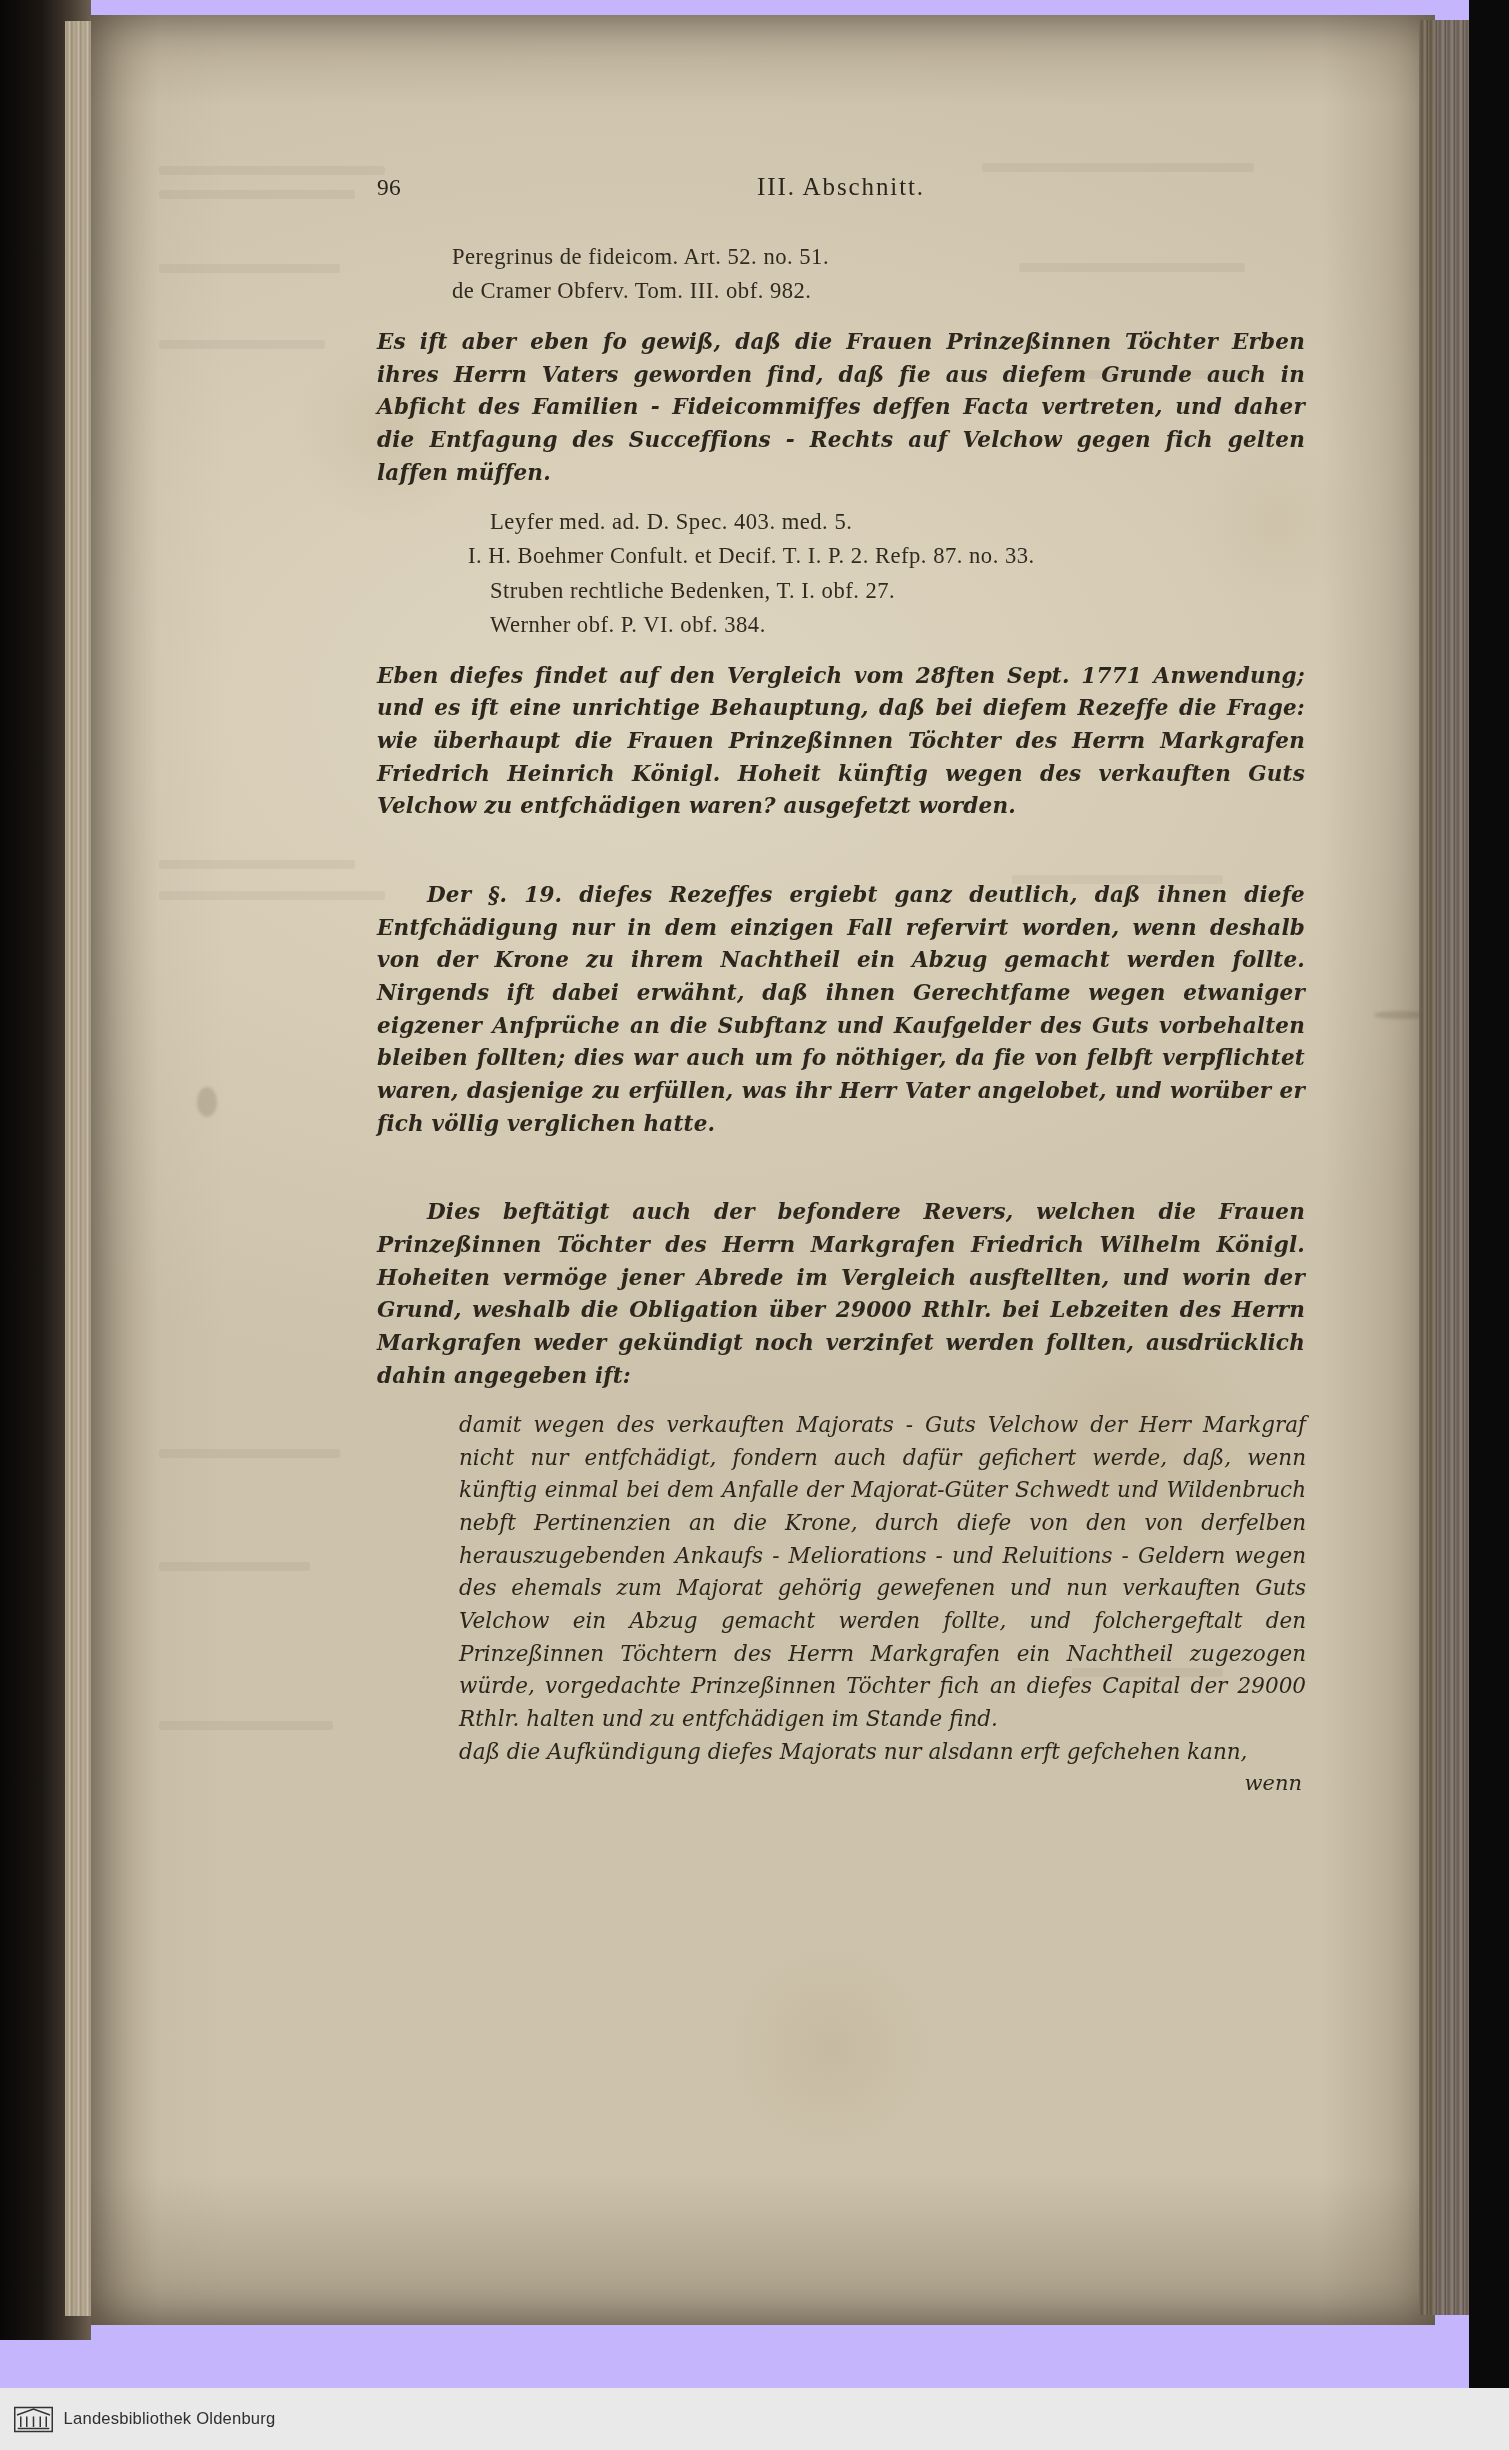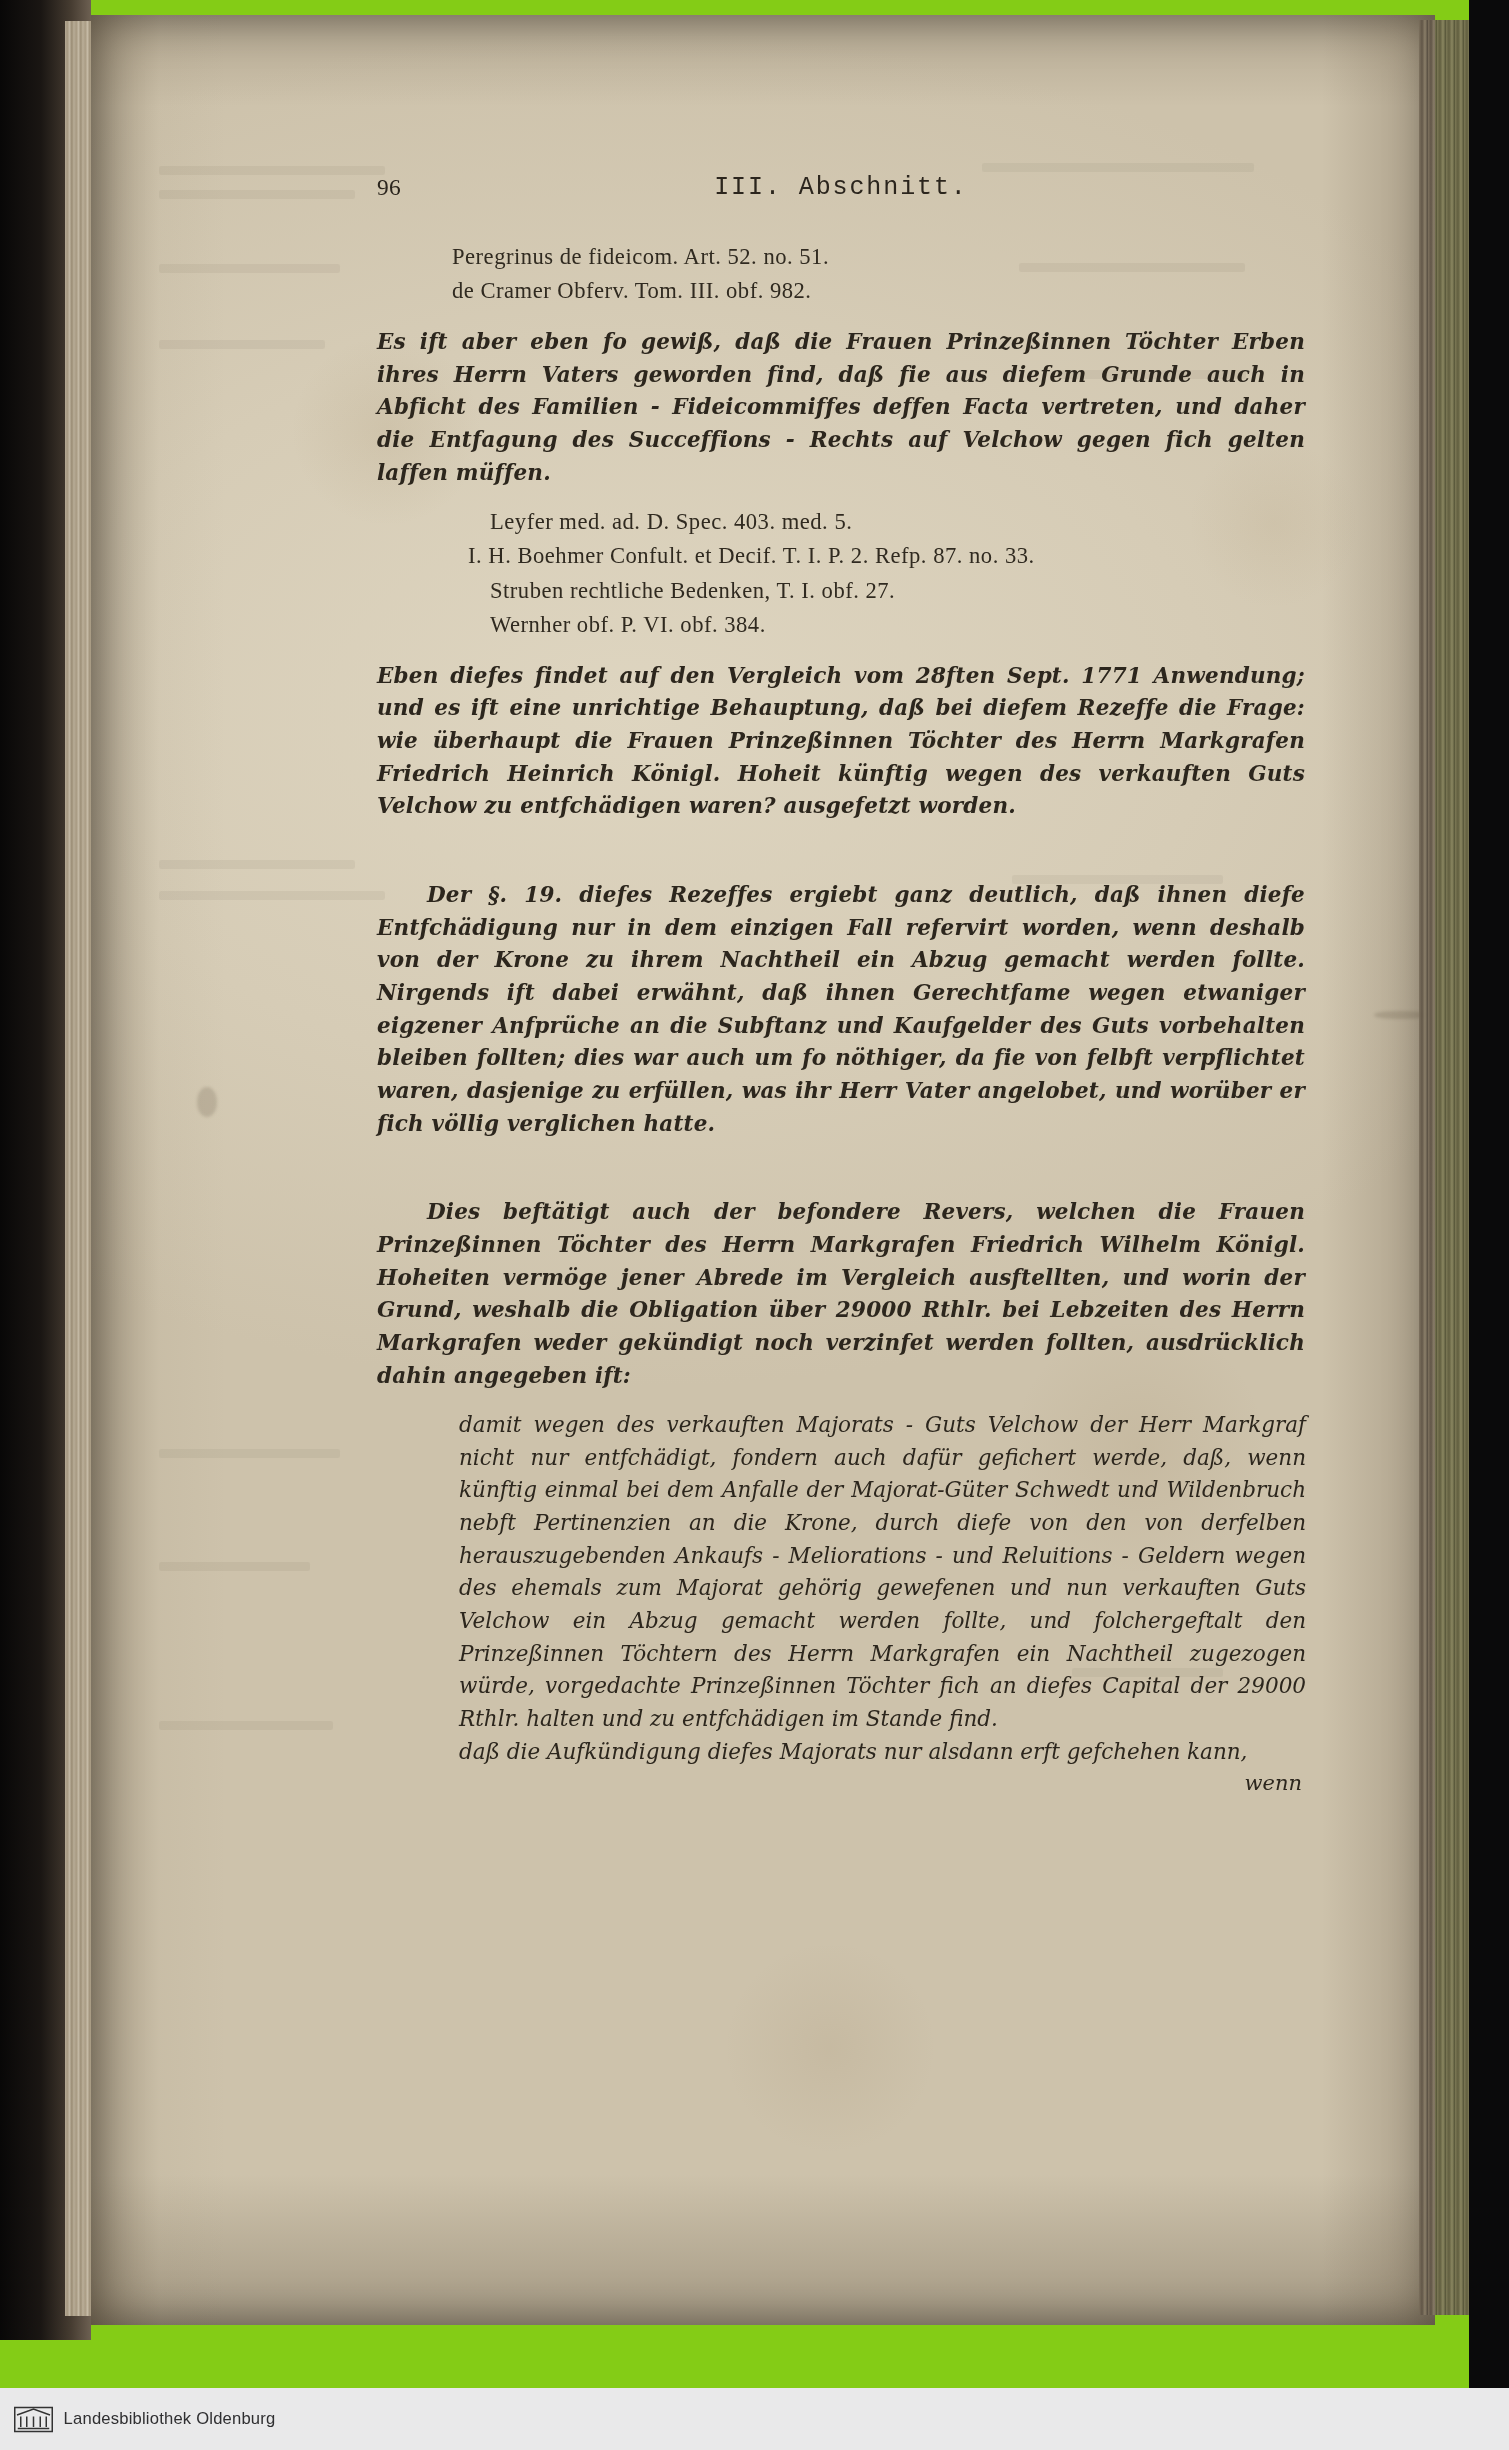--- a/index.html
+++ b/index.html
@@ -12,21 +12,21 @@
     height: 2450px;
     overflow: hidden;
     font-family: "Liberation Serif", serif;
   }
 
   
   #scan {
     position: relative;
     width: 1510px;
     height: 2450px;
-    background: #84cc16;
+    background: #c4b5fd;
   }
 
   
   .spine-shadow {
     position: absolute;
     left: 0; top: 0;
     width: 91px; height: 2340px;
     background: linear-gradient(to right, #080707 0%, #1a1613 45%, #463c31 78%, #6d6052 100%);
   }
   .page-edge {
@@ -116,21 +116,20 @@
     letter-spacing: 0.4px;
     color: #2b251d;
   }
   .section-title {
     position: absolute;
     left: 0; right: 0; top: -1.5px;
     text-align: center;
     font-size: 25px;
     letter-spacing: 1.9px;
     color: #2b251d;
-    font-family: Liberation Mono, monospace;
   }
 
   
   .cite {
     font-family: "Liberation Serif", serif;
     font-size: 22.6px;
     line-height: 1.45;
     letter-spacing: 0.5px;
     color: #302a20;
     margin: 0 0 1.5px 0;

